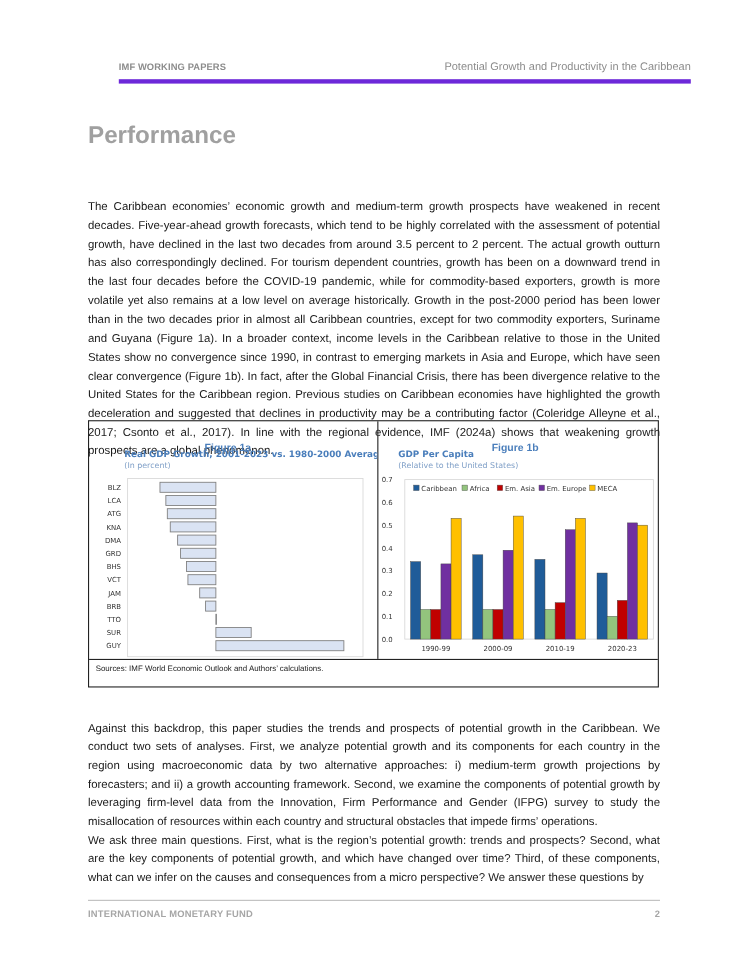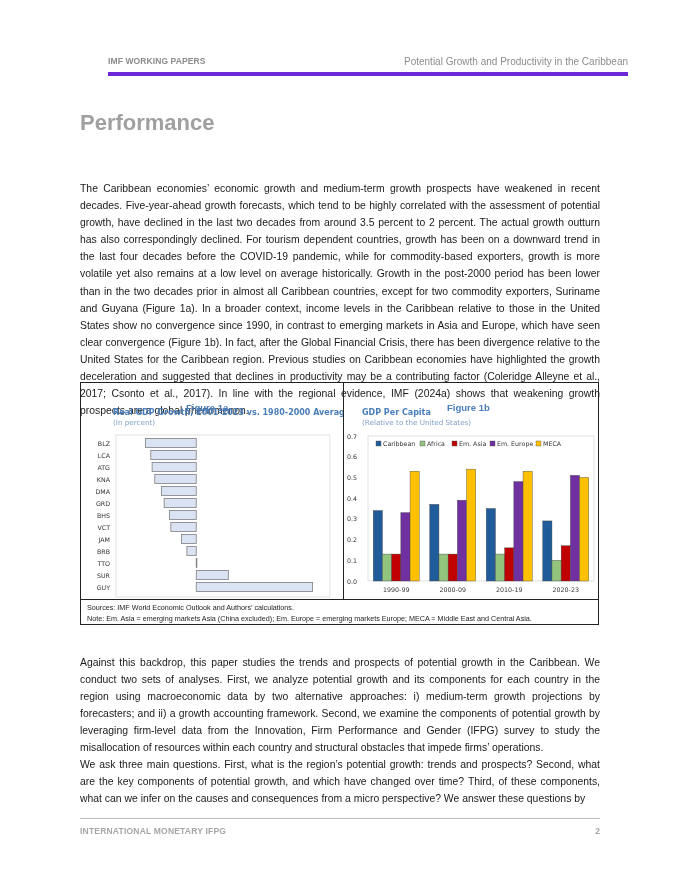--- a/index.html
+++ b/index.html
@@ -127,22 +127,21 @@
         <rect x="207.95" y="161.28571428571428" width="9.2" height="20.714285714285722" fill="#93c47d" stroke="#444" stroke-width="0.4"></rect>
         <rect x="217.15" y="146.78571428571428" width="9.2" height="35.21428571428572" fill="#c00000" stroke="#444" stroke-width="0.4"></rect>
         <rect x="226.35" y="76.35714285714285" width="9.2" height="105.64285714285715" fill="#7030a0" stroke="#444" stroke-width="0.4"></rect>
         <rect x="235.55" y="78.42857142857143" width="9.2" height="103.57142857142857" fill="#ffc000" stroke="#444" stroke-width="0.4"></rect>
         <text x="221.75" y="193" font-size="6.3" fill="#333" text-anchor="middle">2020-23</text>
       </g>
   </svg>
 
   <div class="figfoot"></div>
   <div class="note" style="top:220px;">Sources: IMF World Economic Outlook and Authors’ calculations.</div>
-  <div class="note" style="top:231px;">Note: Em. Asia = emerging markets Asia (China excluded); Em. Europe = emerging markets Europe; MECA = Middle East and Central Asia.</div>
 </div>
 
 <p class="para" id="p2">Against this backdrop, this paper studies the trends and prospects of potential growth in the Caribbean. We conduct two sets of analyses. First, we analyze potential growth and its components for each country in the region using macroeconomic data by two alternative approaches: i) medium-term growth projections by forecasters; and ii) a growth accounting framework. Second, we examine the components of potential growth by leveraging firm-level data from the Innovation, Firm Performance and Gender (IFPG) survey to study the misallocation of resources within each country and structural obstacles that impede firms’ operations.</p>
 <p class="para" id="p3">We ask three main questions. First, what is the region’s potential growth: trends and prospects? Second, what are the key components of potential growth, and which have changed over time? Third, of these components, what can we infer on the causes and consequences from a micro perspective? We answer these questions by</p>
 
 <div class="footer">
-  <span class="foot-left">INTERNATIONAL MONETARY IFPG</span>
+  <span class="foot-left">INTERNATIONAL MONETARY FUND</span>
   <span class="foot-right">2</span>
 </div>
 
 </body></html>

